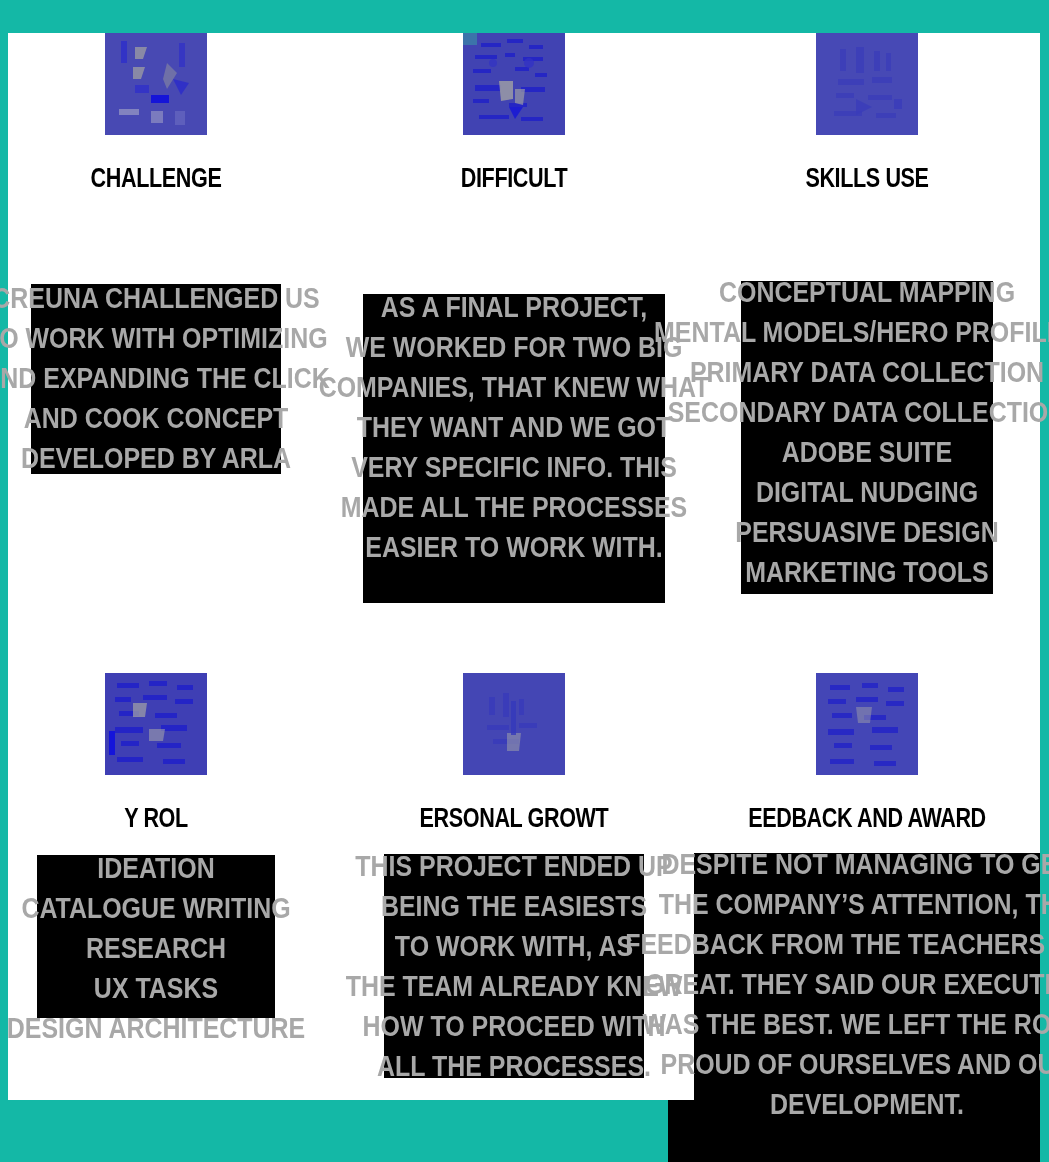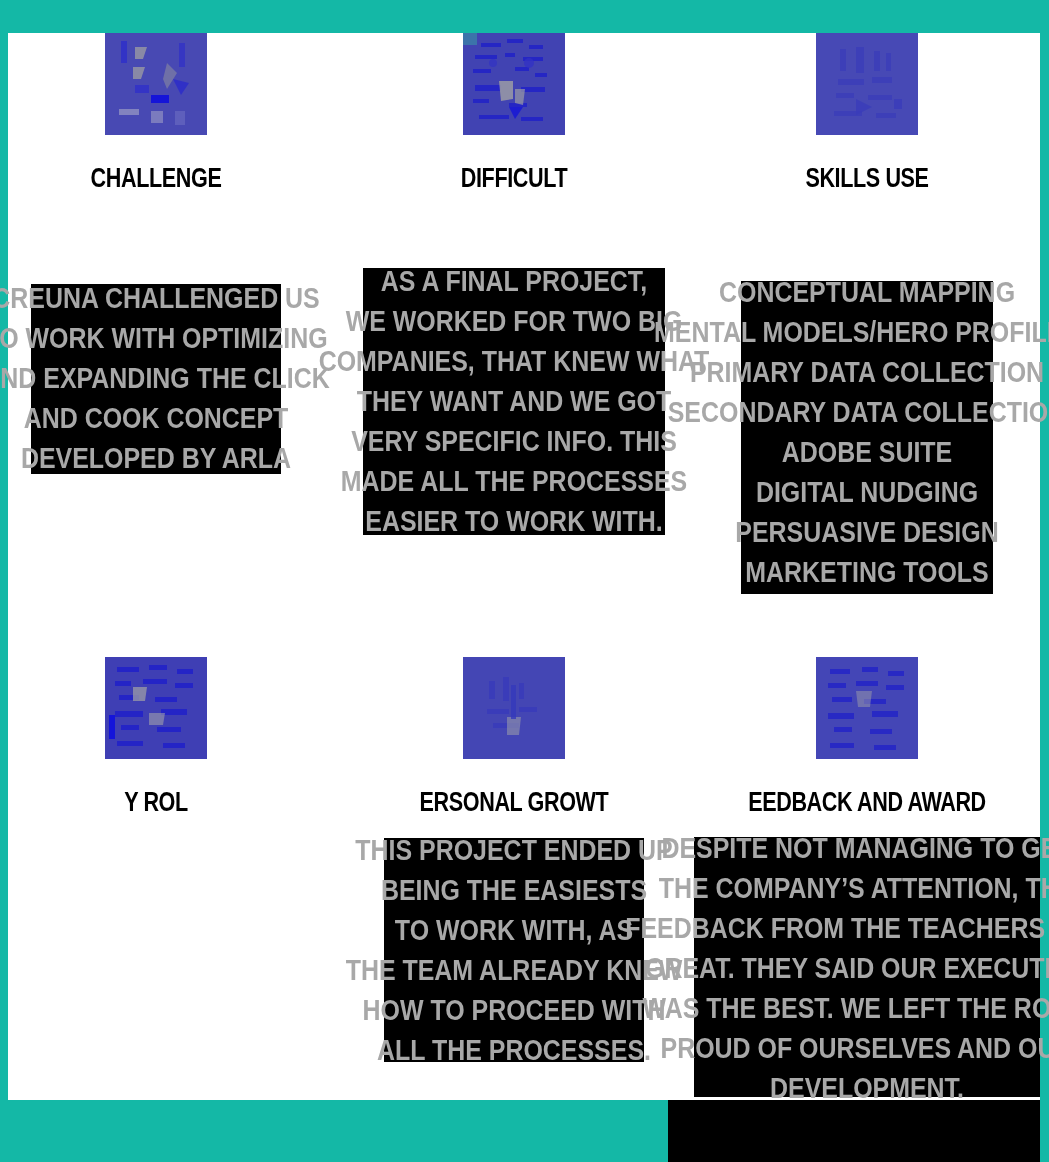--- a/index.html
+++ b/index.html
@@ -57,21 +57,21 @@
   .card {
     position: absolute;
   }
 
   
   .col-1 { left: 0px;   width: 296px; }
   .col-2 { left: 346px; width: 320px; }
   .col-3 { left: 686px; width: 346px; }
 
   .row-1 { top: 0px; }
-  .row-2 { top: 624px; }
+  .row-2 { top: 640px; }
 
   
   .icon-wrap {
     display: block;
     margin: 0 auto;
     text-align: center;
   }
   .icon-box {
     display: inline-block;
     width: 102px;
@@ -129,21 +129,21 @@
     text-transform: uppercase;
     text-align: center;
     white-space: nowrap;
   }
   .body-text .ln { display: block; }
 
   
   .box-1 { width: 250px; height: 190px; margin-top: 91px; text-decoration: underline; }
   .box-1 .body-text { top: -6px; }
 
-  .box-2 { width: 302px; height: 267px; margin-top: 75px; }
+  .box-2 { width: 302px; height: 309px; margin-top: 101px; }
   .box-2 .body-text { top: -7px; }
 
   .box-3 { width: 252px; height: 313px; margin-top: 88px; }
   .box-3 .body-text { top: -9px; }
 
   .box-4 { width: 238px; height: 163px; margin-top: 22px; }
   .box-4 .body-text { top: -7px; }
 
   .box-5 { width: 260px; height: 224px; margin-top: 21px; text-decoration: underline; }
   .box-5 .body-text { top: -8px; }
@@ -295,20 +295,29 @@
               <rect x="12" y="84" width="26" height="5"></rect>
               <rect x="58" y="86" width="22" height="5"></rect>
             </g>
             <path d="M28 30 L42 30 L40 44 L28 44 Z" fill="#9d9da6" opacity=".75"></path>
             <rect x="4" y="58" width="6" height="24" fill="#1414da"></rect>
             <path d="M44 56 L60 56 L58 68 L44 68 Z" fill="#a0a0aa" opacity=".6"></path>
           </svg>
         </span>
       </div>
       <div class="card-heading">Y ROL</div>
+      <div class="body-box box-4">
+        <div class="body-text">
+            <span class="ln">IDEATION</span>
+            <span class="ln">CATALOGUE WRITING</span>
+            <span class="ln">RESEARCH</span>
+            <span class="ln">UX TASKS</span>
+            <span class="ln">DESIGN ARCHITECTURE</span>
+          </div>
+      </div>
     </div>
 
     <div class="card col-2 row-2">
       <div class="icon-wrap">
         <span class="icon-box blue-solid">
           <svg viewBox="0 0 102 102" aria-hidden="true">
             <rect x="0" y="0" width="102" height="102" fill="#4446b4"></rect>
             <g fill="#3a3cba" opacity=".9">
               <rect x="26" y="24" width="6" height="18"></rect>
               <rect x="40" y="20" width="6" height="24"></rect>

